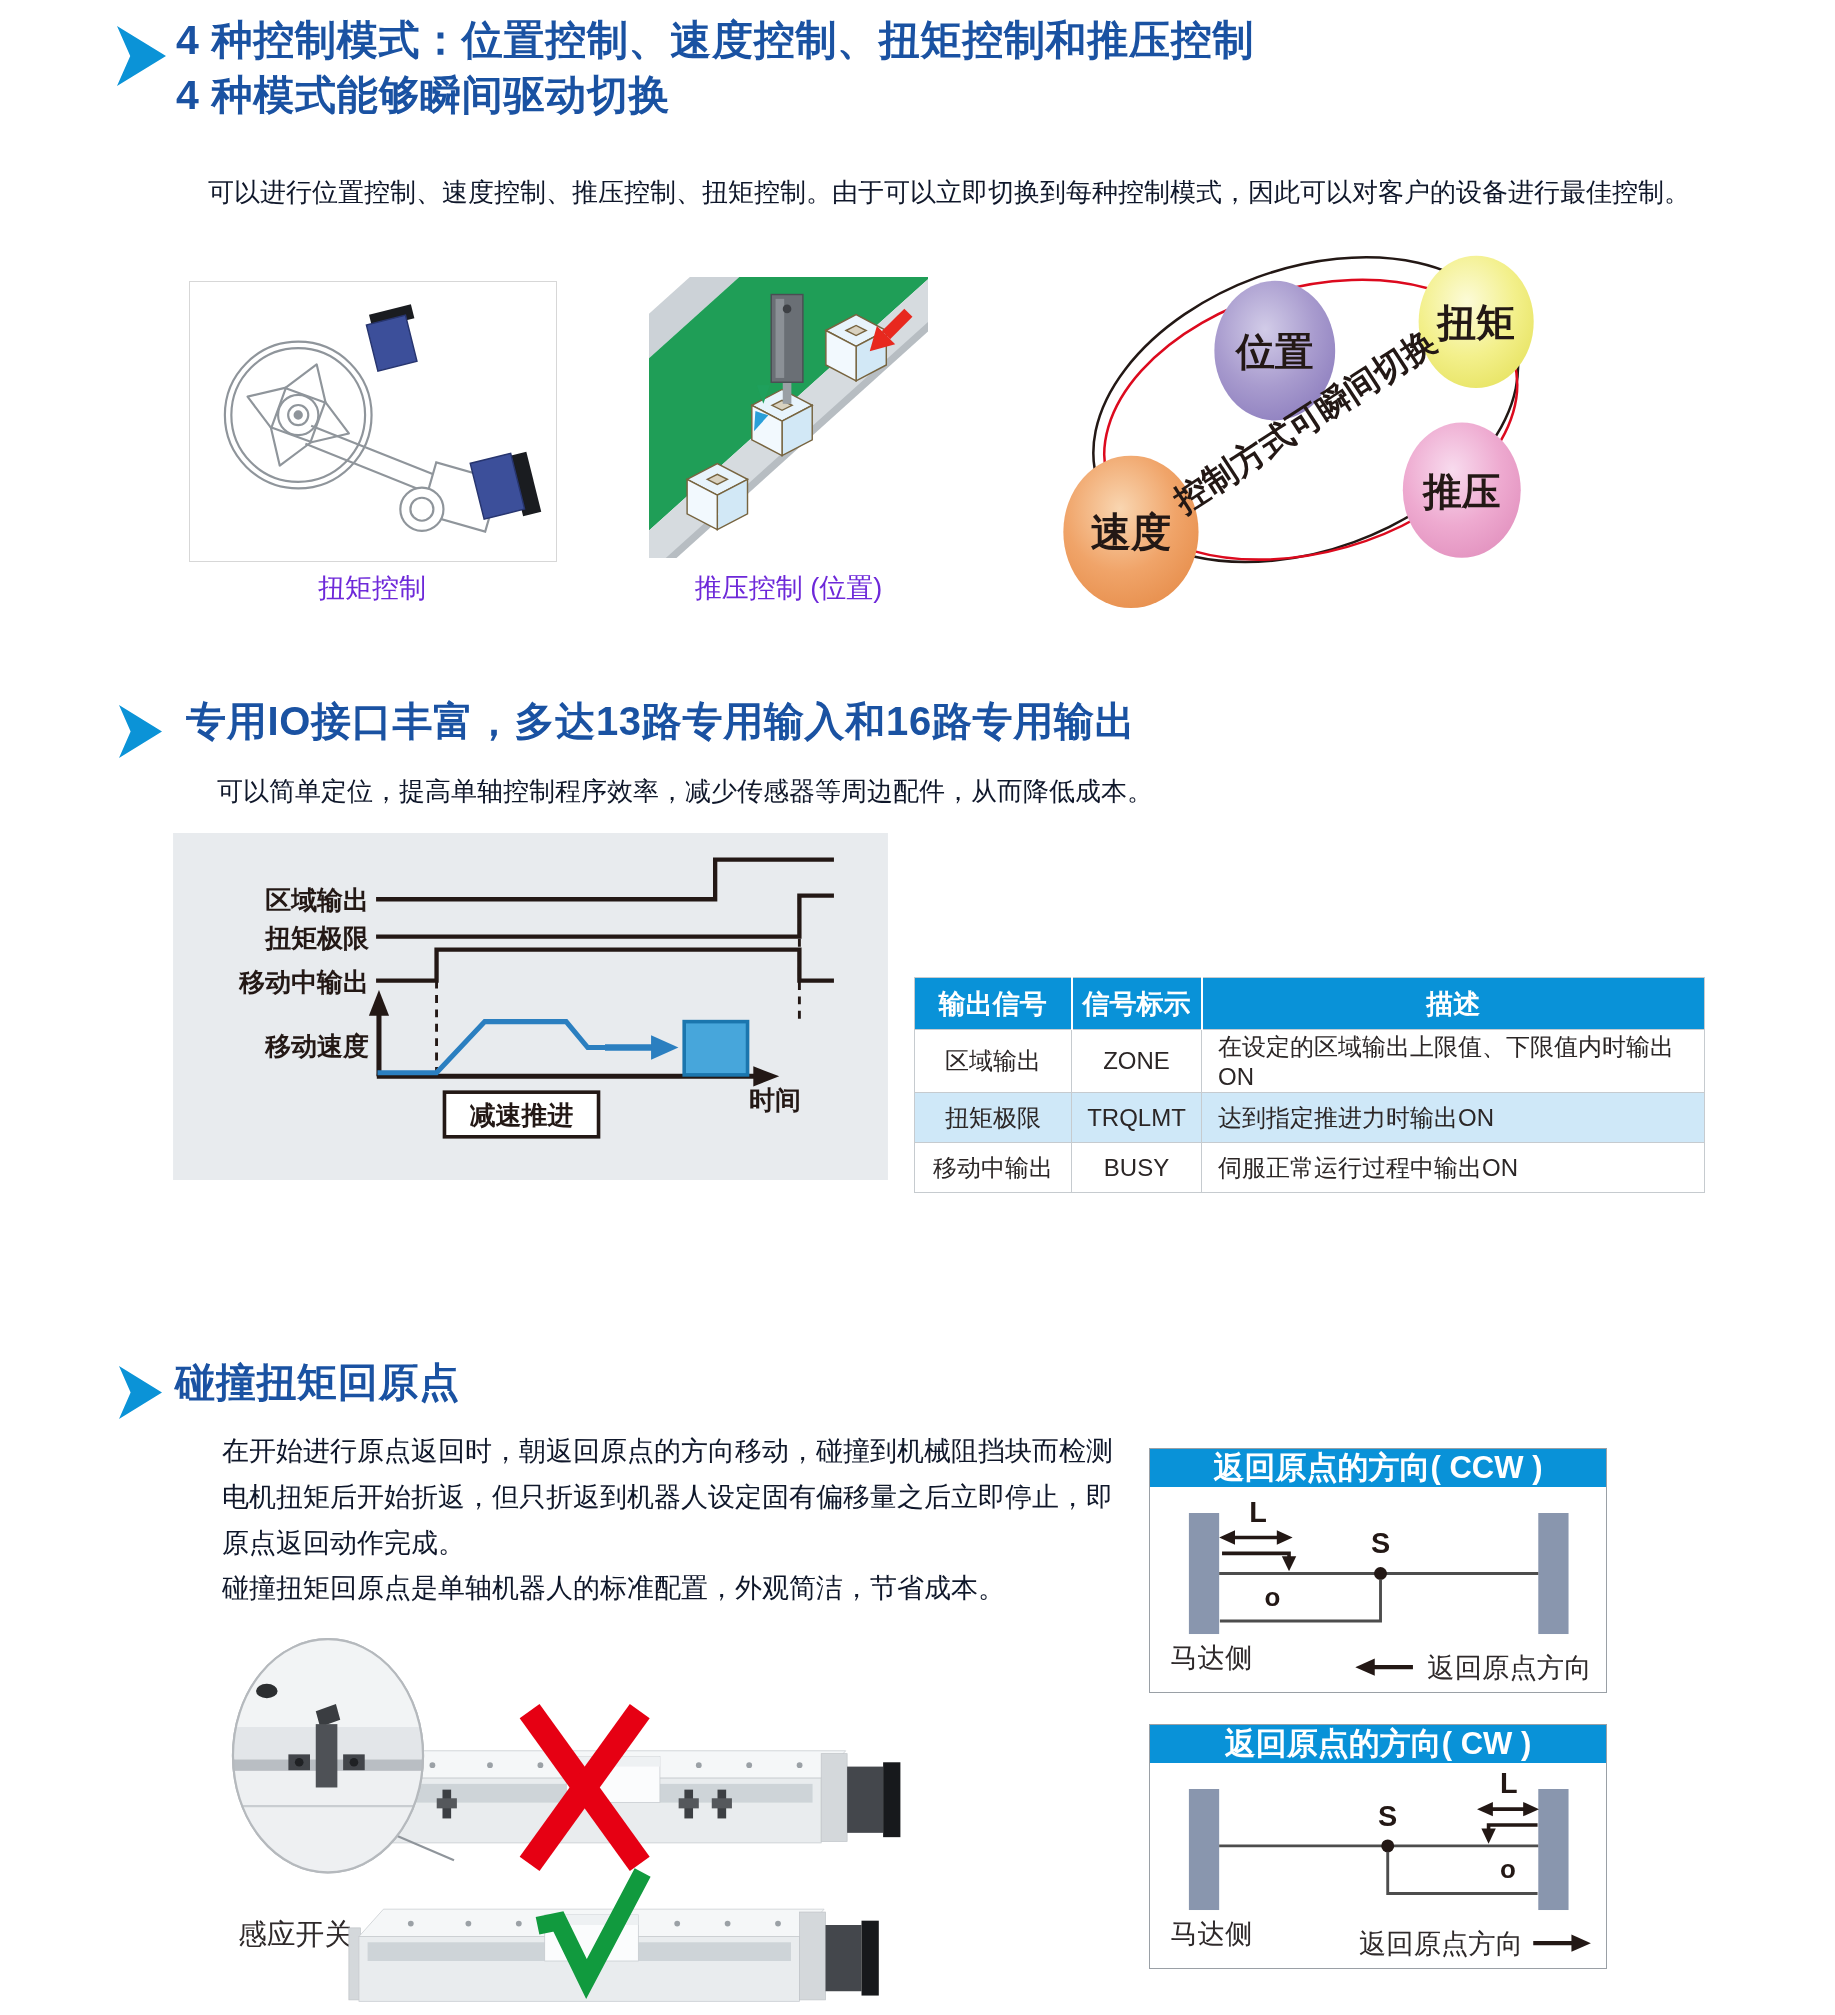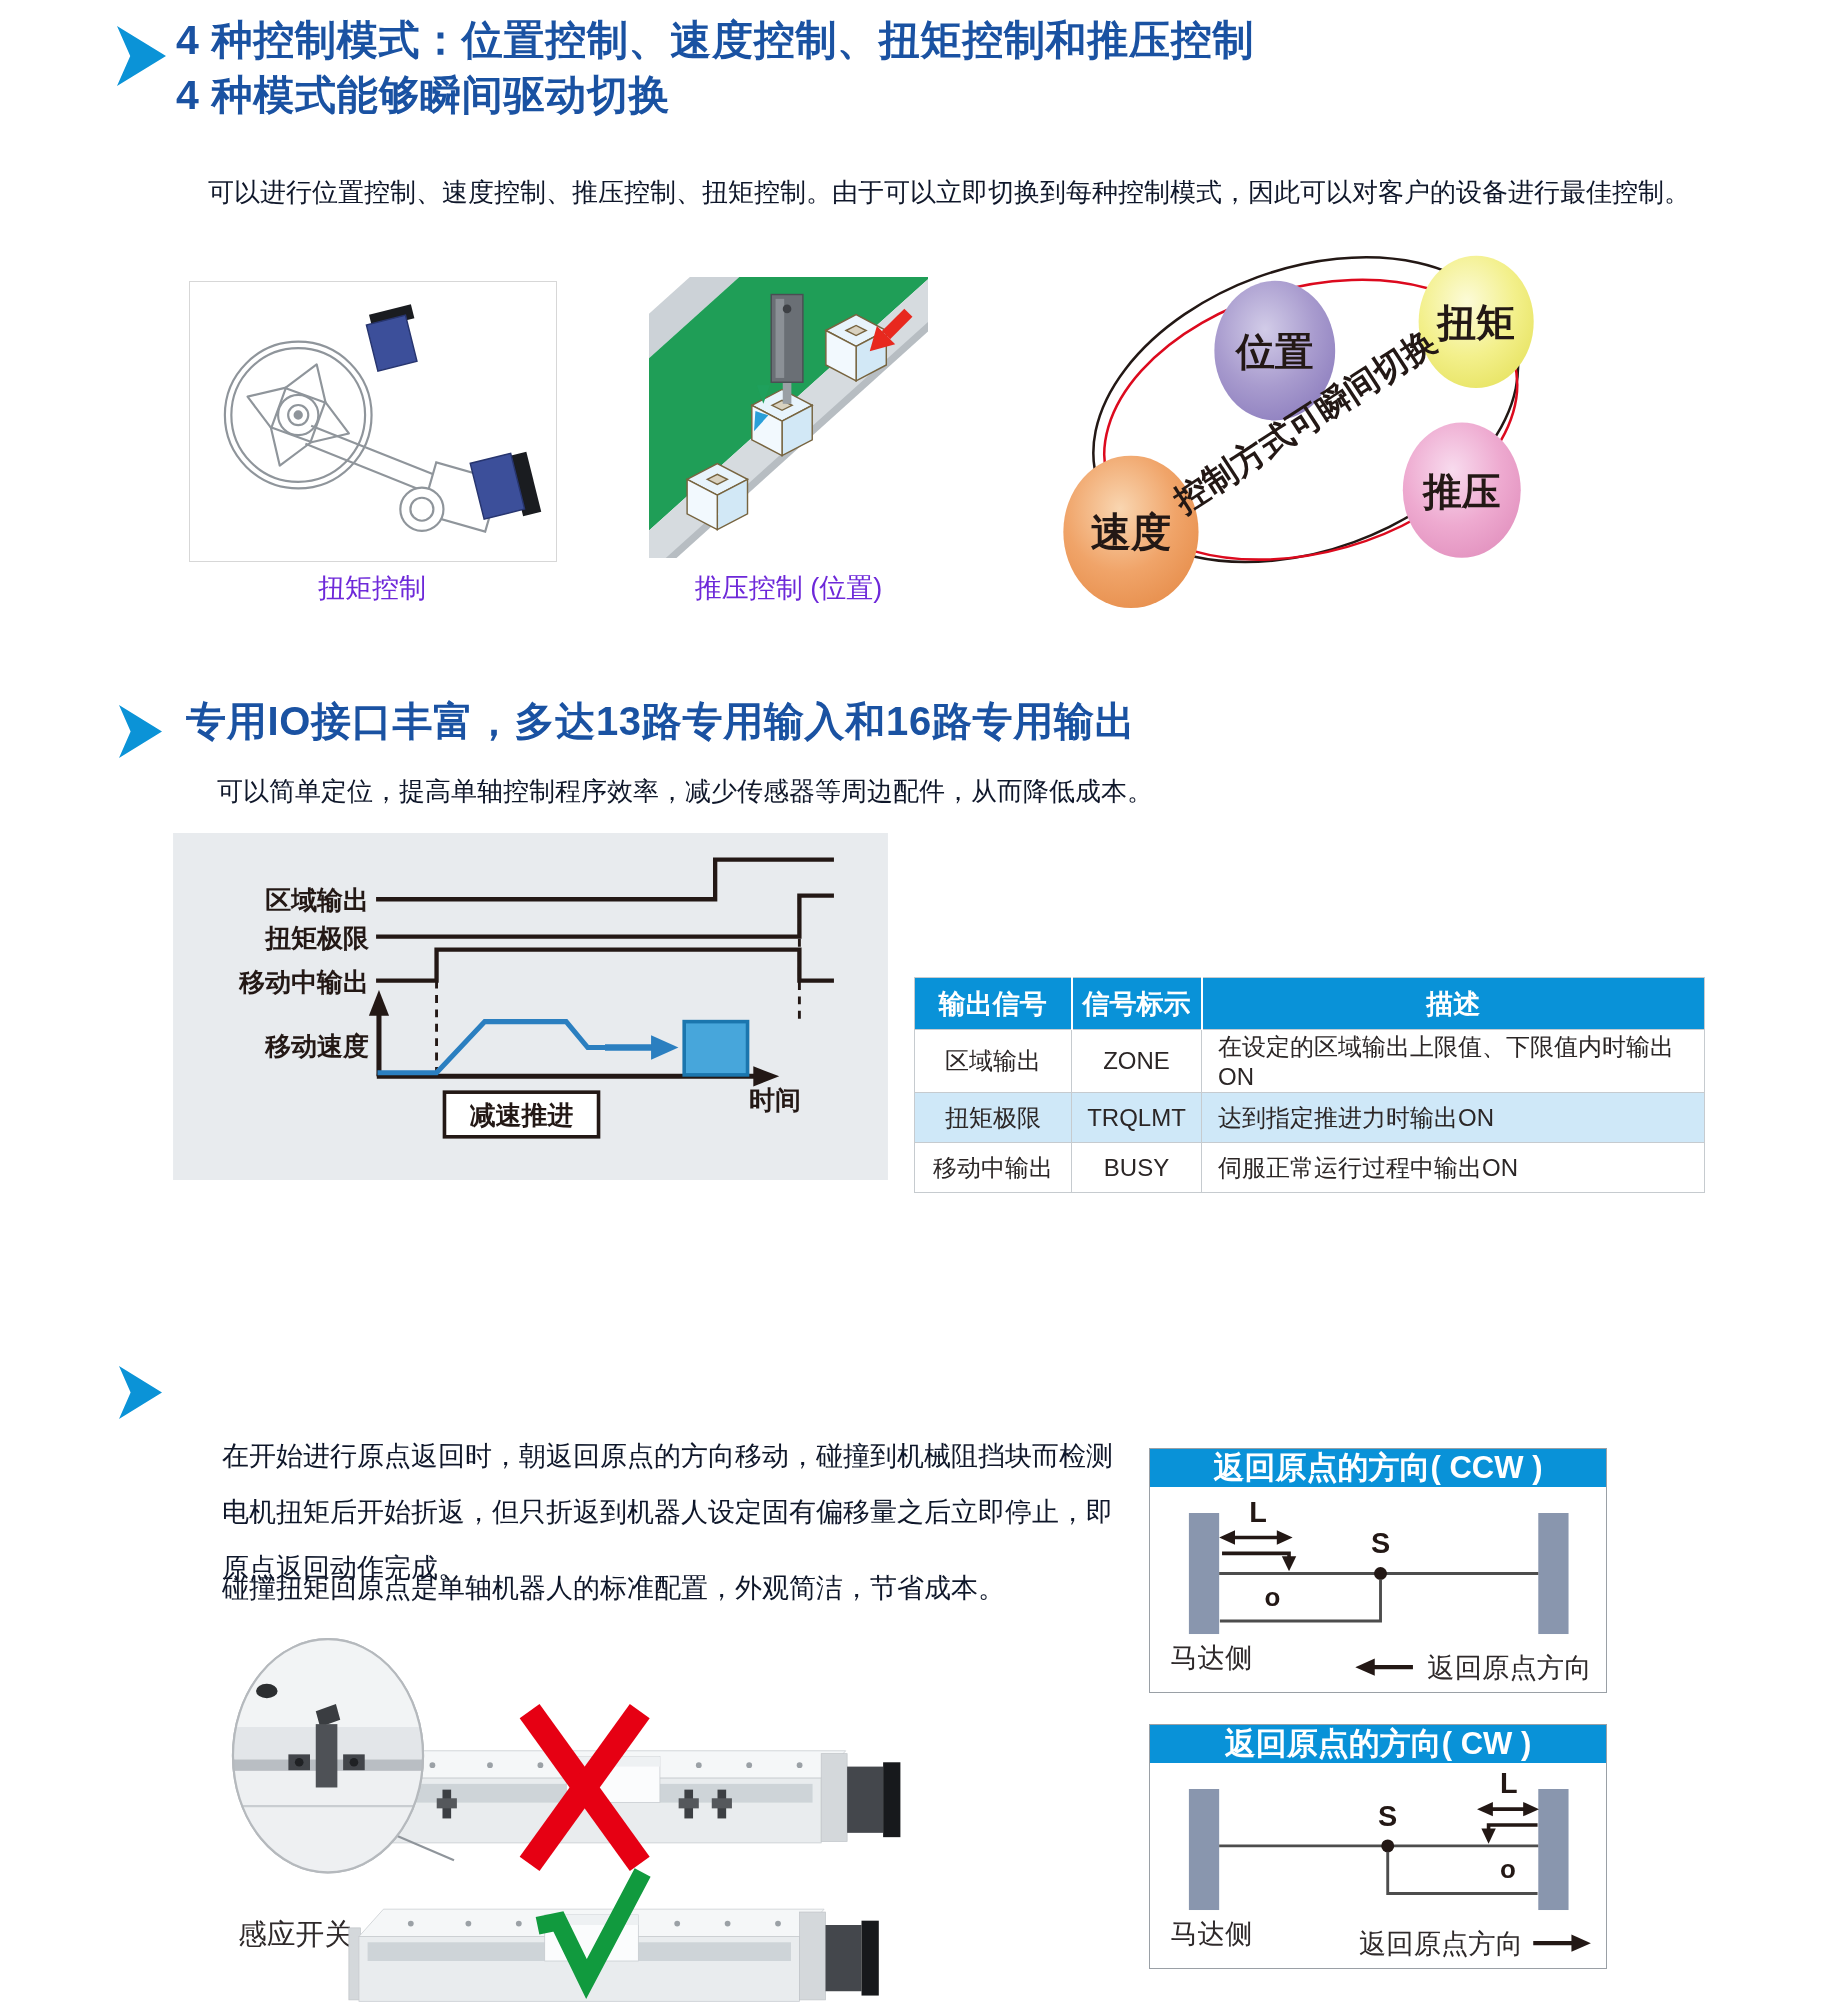--- a/index.html
+++ b/index.html
@@ -226,21 +226,22 @@
     </tr>
     <tr>
       <td class="c">移动中输出</td>
       <td class="c">BUSY</td>
       <td class="l">伺服正常运行过程中输出ON</td>
     </tr>
   </tbody>
     </table>
 
   <div class="abs sec-arrow small" style="left:119px;top:1366px;"></div>
-  <div class="abs bodytext" style="left:180px;top:1428px;width:914px;font-size:27px;line-height:56px;">在开始进行原点返回时，朝返回原点的方向移动，碰撞到机械阻挡块而检测电机扭矩后开始折返，但只折返到机器人设定固有偏移量之后立即停止，即原点返回动作完成。</div>
+  <div class="abs heading" style="left:175px;top:1355px;width:1008px;font-size:40px;">碰撞扭矩回原点</div>
+  <div class="abs bodytext" style="left:180px;top:1428px;width:914px;font-size:27px;line-height:46px;">在开始进行原点返回时，朝返回原点的方向移动，碰撞到机械阻挡块而检测电机扭矩后开始折返，但只折返到机器人设定固有偏移量之后立即停止，即原点返回动作完成。</div>
   <div class="abs bodytext" style="left:180px;top:1567px;width:936px;font-size:27px;">碰撞扭矩回原点是单轴机器人的标准配置，外观简洁，节省成本。</div>
 
   <svg class="abs" style="left:166px;top:1619px;" width="792" height="396" viewBox="0 0 1100 550">
     <defs>
       <clipPath id="magclip">
           <ellipse cx="225" cy="190" rx="132" ry="162"></ellipse>
         </clipPath>
     </defs>
 
     <g transform="translate(280,125)">

